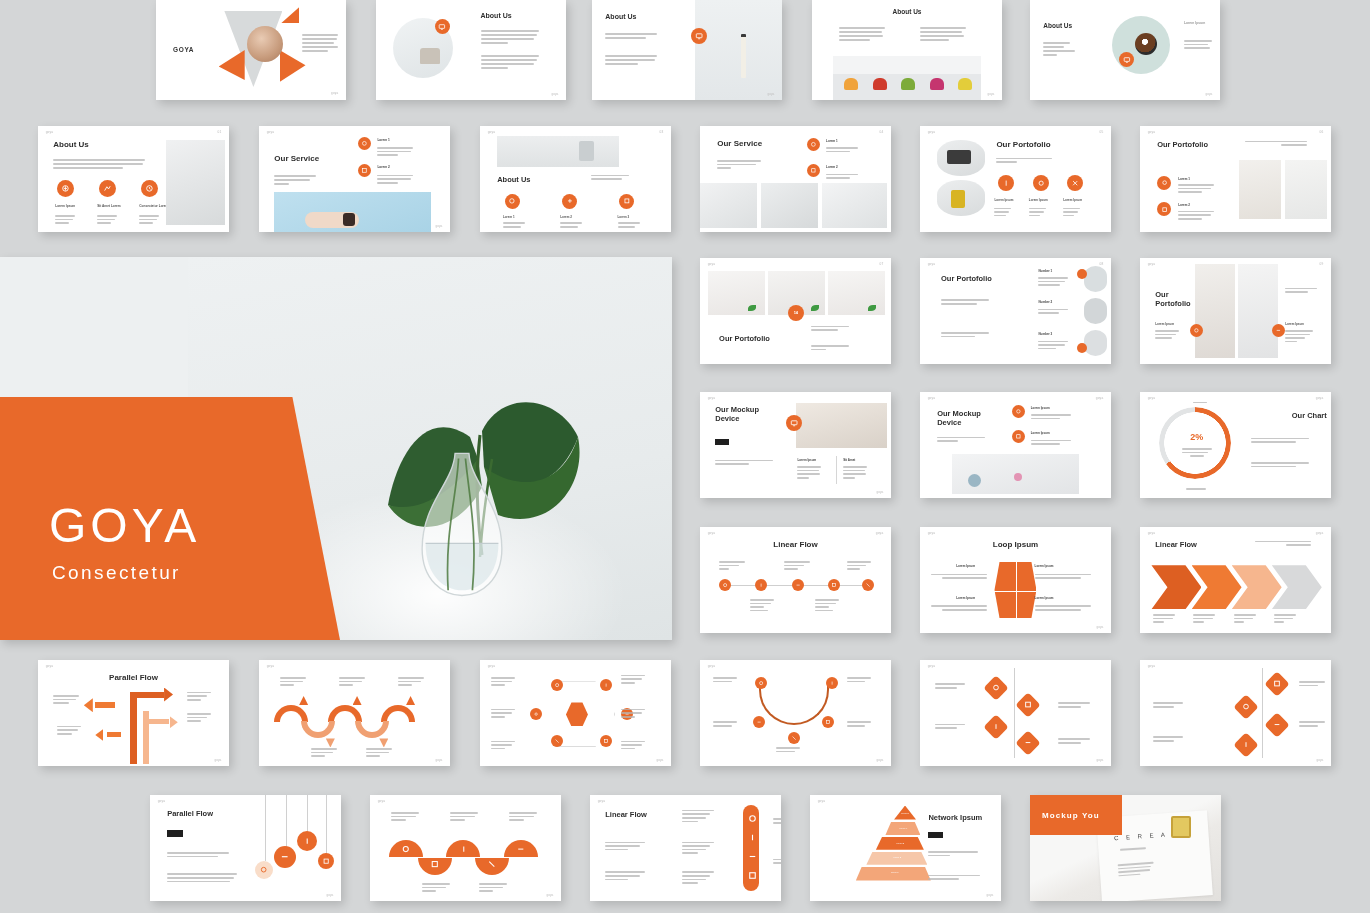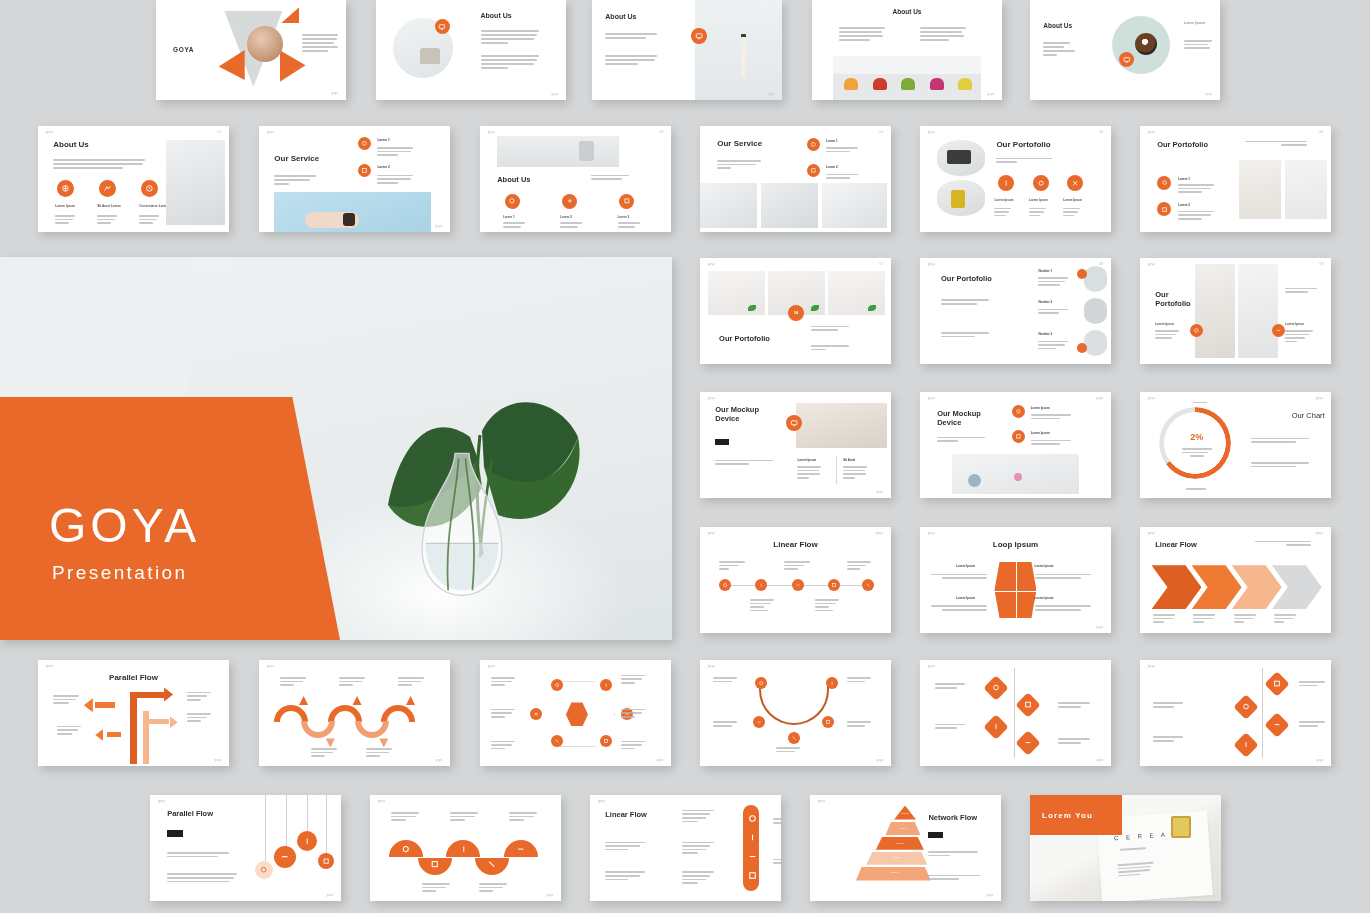--- a/index.html
+++ b/index.html
@@ -616,21 +616,21 @@
       <i style="width:100%"></i>
         <i style="width:86%"></i>
         <i style="width:44%;margin-left:28%"></i>
       </div>
     <div class="lines sm" style="position:absolute;left:28%;top:9%;width:14px;">
         <i style="width:100%"></i>
       </div>
     <div class="lines sm" style="position:absolute;left:24%;top:91%;width:20px;">
         <i style="width:100%"></i>
       </div>
-    <div style="position:absolute;left:58%;top:18%;font-size:7.5px;font-weight:normal;color:#2e2e2e;padding-left:41px;">Our Chart</div>
+    <div style="position:absolute;left:58%;top:18%;font-size:7.5px;font-weight:bold;color:#2e2e2e;padding-left:41px;">Our Chart</div>
     <div class="lines sm" style="position:absolute;left:58%;top:43%;width:58px;">
         <i style="width:100%"></i>
         <i style="width:78%"></i>
       </div>
     <div class="lines sm" style="position:absolute;left:58%;top:66%;width:58px;">
         <i style="width:100%"></i>
         <i style="width:78%"></i>
       </div>
   </div>
 
@@ -1188,21 +1188,21 @@
     <div style="position:absolute;left:44%;top:10%;width:22px;height:14px;background:#e8692a;clip-path:polygon(50% 0,100% 100%,0 100%);"></div>
     <div style="position:absolute;left:39.5%;top:25.5%;width:35px;height:13px;background:#f3a679;clip-path:polygon(16% 0,84% 0,100% 100%,0 100%);"></div>
     <div style="position:absolute;left:34.5%;top:39.5%;width:48px;height:13px;background:#e8692a;clip-path:polygon(13% 0,87% 0,100% 100%,0 100%);"></div>
     <div style="position:absolute;left:29.5%;top:53.5%;width:61px;height:13px;background:#f6c7a9;clip-path:polygon(10% 0,90% 0,100% 100%,0 100%);"></div>
     <div style="position:absolute;left:24%;top:67.5%;width:75px;height:14px;background:#f3a679;clip-path:polygon(8% 0,92% 0,100% 100%,0 100%);"></div>
     <div style="position:absolute;left:44%;top:16%;width:22px;text-align:center;font-size:2.4px;color:#fff;">Level 5</div>
     <div style="position:absolute;left:40%;top:30%;width:34px;text-align:center;font-size:2.4px;color:#fff;">Level 4</div>
     <div style="position:absolute;left:35%;top:44%;width:47px;text-align:center;font-size:2.4px;color:#fff;">Level 3</div>
     <div style="position:absolute;left:30%;top:58%;width:60px;text-align:center;font-size:2.4px;color:#fff;">Level 2</div>
     <div style="position:absolute;left:25%;top:72%;width:74px;text-align:center;font-size:2.4px;color:#fff;">Level 1</div>
-    <div style="position:absolute;left:62%;top:17%;font-size:7.5px;font-weight:bold;color:#2e2e2e;">Network Flow</div>
+    <div style="position:absolute;left:62%;top:17%;font-size:7.5px;font-weight:bold;color:#2e2e2e;">Network Ipsum</div>
     <div style="position:absolute;left:62%;top:35%;width:15px;height:6px;background:#1f1f1f;"></div>
     <div class="lines sm" style="position:absolute;left:62%;top:53%;width:50px;">
         <i style="width:100%"></i>
         <i style="width:44%"></i>
       </div>
     <div class="lines sm" style="position:absolute;left:62%;top:75%;width:52px;">
         <i style="width:100%"></i>
         <i style="width:58%"></i>
       </div>
     <div class="foot-r">goya</div>
@@ -1216,21 +1216,21 @@
         <i style="width:100%"></i>
       </div>
     <div class="lines sm" style="position:absolute;left:46%;top:64%;width:36px;transform:rotate(-4deg);">
       <i style="width:100%"></i>
         <i style="width:92%"></i>
         <i style="width:88%"></i>
         <i style="width:60%"></i>
       </div>
     <div style="position:absolute;left:74%;top:20%;width:20px;height:22px;border:2px solid #c6a23a;border-radius:2px;background:#e3c860;"></div>
     <div class="thankbox" style="left:0;top:0;width:48%;height:38%;">
-      <span class="thank-label">Lorem You</span>
+      <span class="thank-label">Mockup You</span>
     </div>
   </div>
 
   <div class="slide" id="hero">
     <div class="wrap">
       <div class="bg-photo"></div>
 
       <svg class="plant" viewBox="0 0 260 330" style="left:352px; top:52px; width:260px; height:330px;">
         <path d="M118 128 C72 96, 44 150, 36 196 C66 210, 108 186, 126 150 Z" fill="#2f5d30"></path>
         <path d="M126 150 C104 178, 70 206, 36 196 C60 232, 108 222, 130 178 Z" fill="#3c6f36"></path>
@@ -1243,17 +1243,17 @@
       <svg class="vase" viewBox="0 0 120 170">
         <path d="M52 0 C50 34, 14 58, 14 110 C14 146, 38 164, 60 164 C82 164, 106 146, 106 110 C106 58, 70 34, 68 0 Z" fill="rgba(255,255,255,0.55)" stroke="#cfd6d8" stroke-width="1.6"></path>
         <path d="M18 104 C18 142, 40 158, 60 158 C80 158, 102 142, 102 104 Z" fill="rgba(214,226,230,0.6)"></path>
         <path d="M18 104 H102" stroke="#c2ccd0" stroke-width="1.4" fill="none"></path>
         <path d="M56 6 C54 48, 40 92, 44 158" stroke="#4e7a3f" stroke-width="2" fill="none" opacity=".85"></path>
         <path d="M64 6 C68 48, 78 92, 72 158" stroke="#4e7a3f" stroke-width="2" fill="none" opacity=".85"></path>
       </svg>
 
       <div class="orange-shape"></div>
       <div class="h-title">GOYA</div>
-      <div class="h-sub">Presentation</div>
+      <div class="h-sub">Consectetur</div>
     </div>
   </div>
 
 </div>
 
 </body></html>

